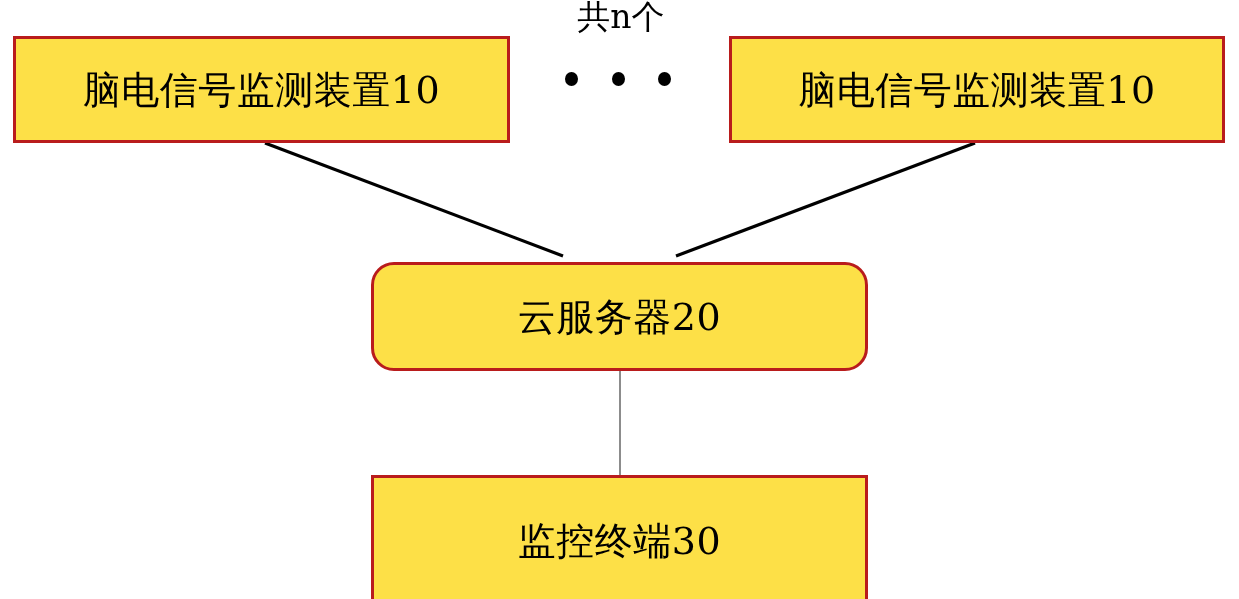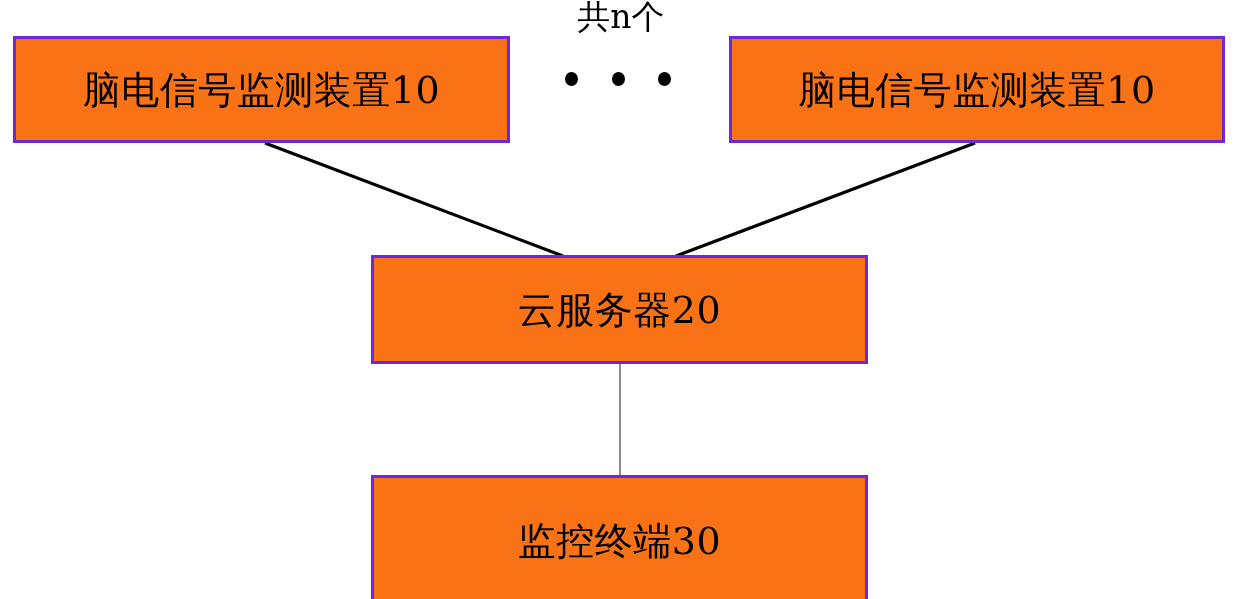--- a/index.html
+++ b/index.html
@@ -13,37 +13,37 @@
   #canvas {
     position: relative;
     width: 1239px;
     height: 599px;
     background: #ffffff;
     overflow: hidden;
   }
   .node-box {
     position: absolute;
     box-sizing: border-box;
-    border: 3px solid #6d28d9;
-    background: #f97316;
+    border: 3px solid #b91c1c;
+    background: #fde047;
     display: flex;
     align-items: center;
     justify-content: center;
   }
   .node-label {
     font-family: "DejaVu Serif", "Liberation Serif", serif;
     font-size: 38px;
     line-height: 1;
     color: #000000;
     white-space: nowrap;
     letter-spacing: 0.5px;
   }
   #box-eeg-left  { left: 13px;  top: 36px;  width: 497px; height: 107px; }
   #box-eeg-right { left: 729px; top: 36px;  width: 496px; height: 107px; }
-  #box-cloud     { left: 371px; top: 255px; width: 497px; height: 109px; }
+  #box-cloud     { left: 371px; top: 262px; width: 497px; height: 109px; border-radius: 23px; }
   #box-monitor   { left: 371px; top: 475px; width: 497px; height: 132px; }
 
   #multiplicity-note {
     position: absolute;
     left: 556px;
     top: -2px;
     width: 130px;
     text-align: center;
     font-family: "DejaVu Serif", "Liberation Serif", serif;
     font-size: 33px;

